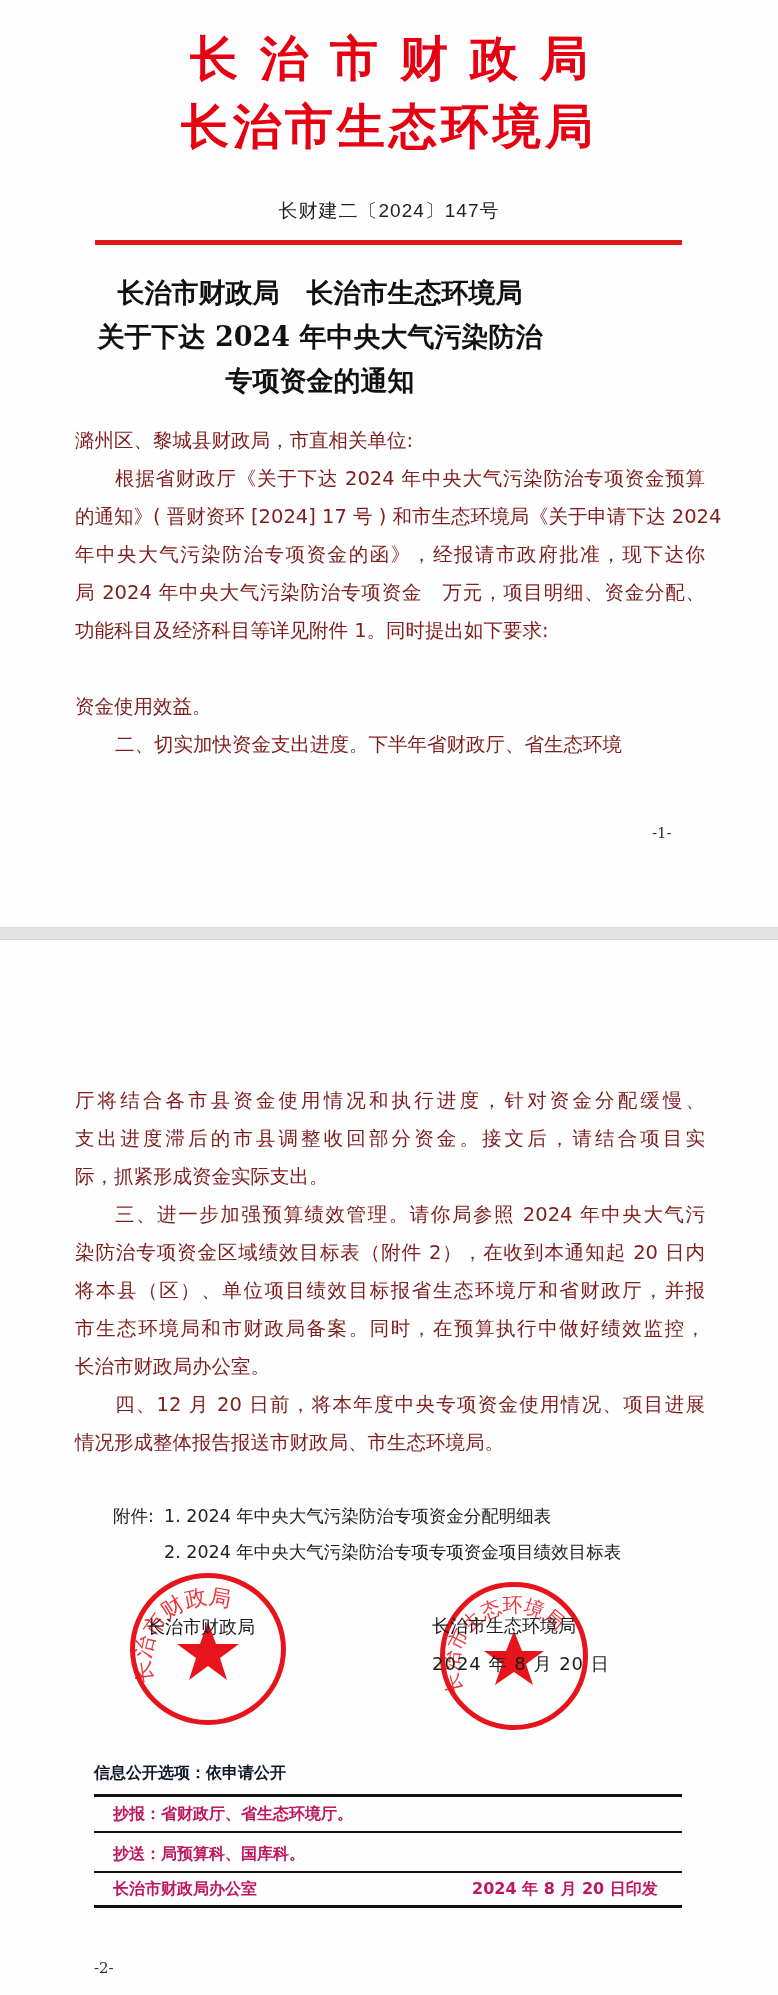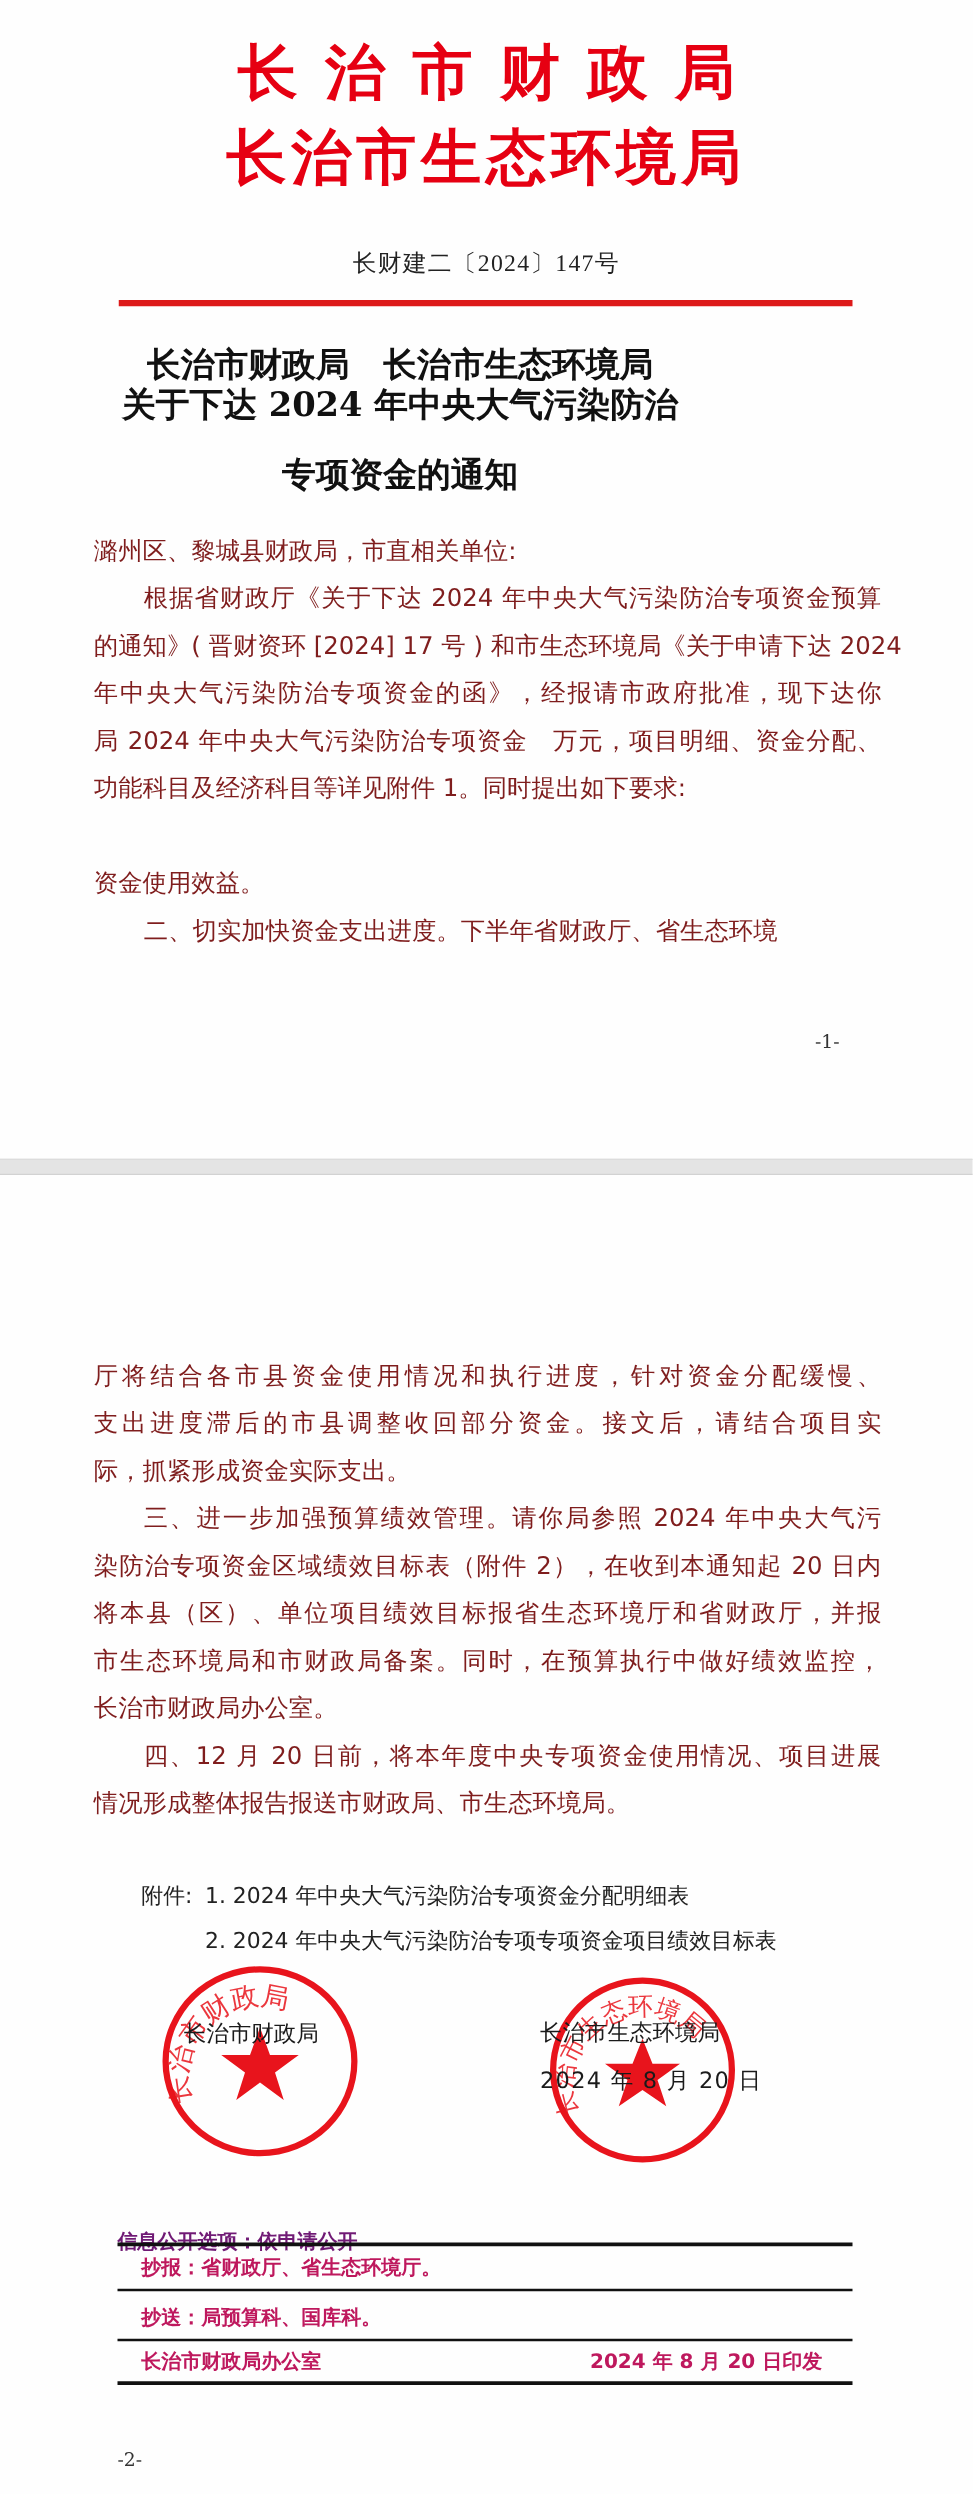--- a/index.html
+++ b/index.html
@@ -10,44 +10,44 @@
   .page1 { top: 0; height: 927px; }
   .page-gap { position: absolute; left: 0; top: 927px; width: 778px; height: 13px; background: #e4e4e4;
               border-top: 1px solid #dcdcdc; border-bottom: 1px solid #d2d2d2; box-sizing: border-box; }
   .page2 { top: 940px; height: 1055px; }
 
   .red-head { left: 0; width: 778px; text-align: center; color: #e60012; font-weight: bold;
               font-family: "DejaVu Serif", "Liberation Serif", serif; font-size: 48px; line-height: 60px; }
   .rh1 { top: 28px; letter-spacing: 22px; padding-left: 22px; box-sizing: border-box; }
   .rh2 { top: 96px; letter-spacing: 4px; }
   .doc-no { top: 198px; left: 0; width: 778px; text-align: center; font-size: 19px; letter-spacing: 1px;
-            font-family: Liberation Serif, serif; color: #222; }
+            font-family: Liberation Sans, sans-serif; color: #222; }
   .red-rule { top: 240px; left: 95px; width: 587px; height: 5px; background: #dd1a1a; }
 
   .title { left: 0; width: 640px; text-align: center; font-weight: bold; font-size: 27px; line-height: 46px;
            color: #111; }
   .t1 { top: 270px; }
-  .t2 { top: 302px; }
+  .t2 { top: 314px; }
   .t3 { top: 358px; }
 
   .body-line { left: 75px; width: 630px; font-size: 19.5px; line-height: 37px; color: #7f1d1d;
                font-family: "DejaVu Sans", "Liberation Sans", sans-serif; white-space: nowrap;
                text-align: justify; text-align-last: justify; }
   .body-line.last { text-align-last: left; }
   .indent { padding-left: 40px; box-sizing: border-box; }
 
   .pgnum { font-size: 15px; color: #333; font-family: "DejaVu Serif", "Liberation Serif", serif; }
 
   .attach { font-size: 17.5px; color: #222; font-family: "DejaVu Sans", "Liberation Sans", sans-serif; white-space: nowrap; }
 
   .stamp { border: 5px solid #e8141c; border-radius: 50%; box-sizing: border-box; }
   .stamp svg { position: absolute; left: 0; top: 0; }
   .sig { font-size: 18px; color: #1a1a1a; font-family: "DejaVu Sans", "Liberation Sans", sans-serif; white-space: nowrap; }
 
-  .info-label { font-weight: bold; font-size: 16px; color: #701a75; font-family: "DejaVu Sans", "Liberation Sans", sans-serif; margin-top: 20px; }
+  .info-label { font-weight: bold; font-size: 16px; color: #0f172a; font-family: "DejaVu Sans", "Liberation Sans", sans-serif; }
   .rule { left: 94px; width: 588px; background: #111; }
   .rule.thick { height: 3px; }
   .rule.thin { height: 1.5px; }
   .foot-text { font-size: 16px; color: #be185d; font-family: "DejaVu Sans", "Liberation Sans", sans-serif; white-space: nowrap; font-weight: bold; }
 </style>
 </head>
 <body>
 
 <div class="page page1">
   <div class="abs red-head rh1">长治市财政局</div>

